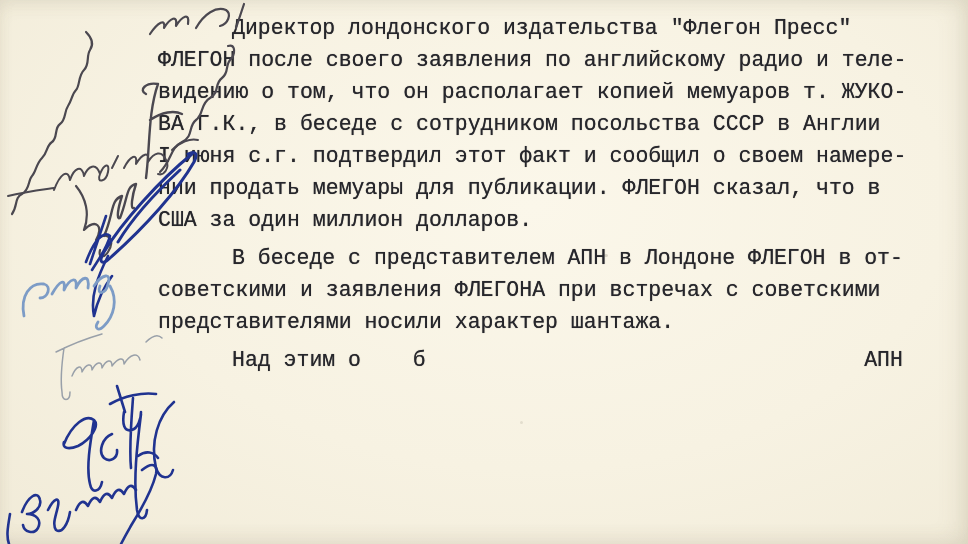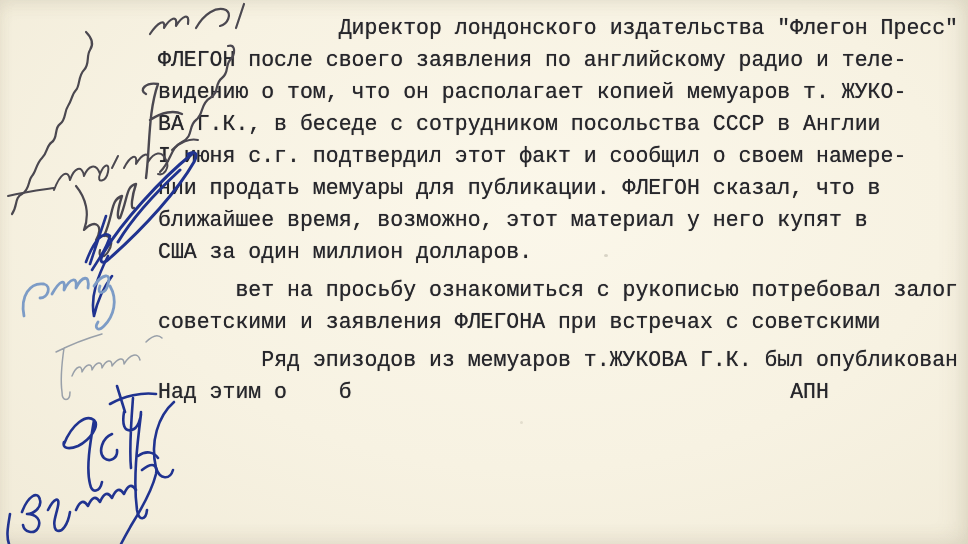--- a/index.html
+++ b/index.html
@@ -21,21 +21,21 @@
     color:#26262b;
     font-size:21.5px;
     text-shadow: 0 0 0.7px rgba(35,35,40,0.8);
   }
   .para { margin:0; }
   .para + .para { margin-top:6px; }
   .tline {
     height:32px; line-height:32px;
     white-space:pre;
   }
-  .para.indent .tline:first-child { padding-left:74px;text-align:right; }
+  .para.indent .tline:first-child { padding-left:74px; }
   .handwriting {
     position:absolute; left:0; top:0;
     pointer-events:none;
   }
   .handwriting path { fill:none; stroke-linecap:round; stroke-linejoin:round; }
   .speck {
     position:absolute; border-radius:50%;
     background:rgba(60,55,40,0.18);
   }
   .speck.s1 { left:604px; top:254px; width:4px; height:3px; }
@@ -47,29 +47,28 @@
 <div class="page">
 
   <div class="typed">
       <div class="para indent">
         <div class="tline">Директор лондонского издательства "Флегон Пресс"</div>
         <div class="tline">ФЛЕГОН после своего заявления по английскому радио и теле-</div>
         <div class="tline">видению о том, что он располагает копией мемуаров т. ЖУКО-</div>
         <div class="tline">ВА Г.К., в беседе с сотрудником посольства СССР в Англии</div>
         <div class="tline">I июня с.г. подтвердил этот факт и сообщил о своем намере-</div>
         <div class="tline">нии продать мемуары для публикации. ФЛЕГОН сказал, что в</div>
-        <div class="tline">ближайшее время, возможно, этот материал у него купят в</div>
         <div class="tline">США за один миллион долларов.</div>
       </div>
       <div class="para indent">
-        <div class="tline">вет на просьбу ознакомиться с рукописью потребовал залог</div>
+        <div class="tline">В беседе с представителем АПН в Лондоне ФЛЕГОН в от-</div>
         <div class="tline">советскими и заявления ФЛЕГОНА при встречах с советскими</div>
+        <div class="tline">представителями носили характер шантажа.</div>
       </div>
       <div class="para indent">
-        <div class="tline">Ряд эпизодов из мемуаров т.ЖУКОВА Г.К. был опубликован</div>
         <div class="tline">Над этим о    б                                  АПН</div>
       </div>
     </div>
 
   <svg class="handwriting" width="968" height="544" viewBox="0 0 968 544">
 
     <path stroke-width="2.2" d="M12,214 C18,206 14,198 22,194 S28,180 32,176 S36,164 42,158 S46,146 52,142 S54,128 60,124 S64,112 68,106 S72,94 76,90 S78,76 84,70 S86,56 90,50 S92,38 86,32" stroke="#4b4850"></path>
 
     <path stroke-width="2.4" d="M104,236 C114,214 110,200 122,196 C118,208 116,220 120,218 C128,198 126,186 136,184 C132,196 130,210 134,208" stroke="#4b4850"></path>
     <path stroke-width="2.4" d="M146,178 C150,148 148,112 158,84 C146,82 138,90 146,94 M150,120 C162,112 174,110 182,114" stroke="#4b4850"></path>

